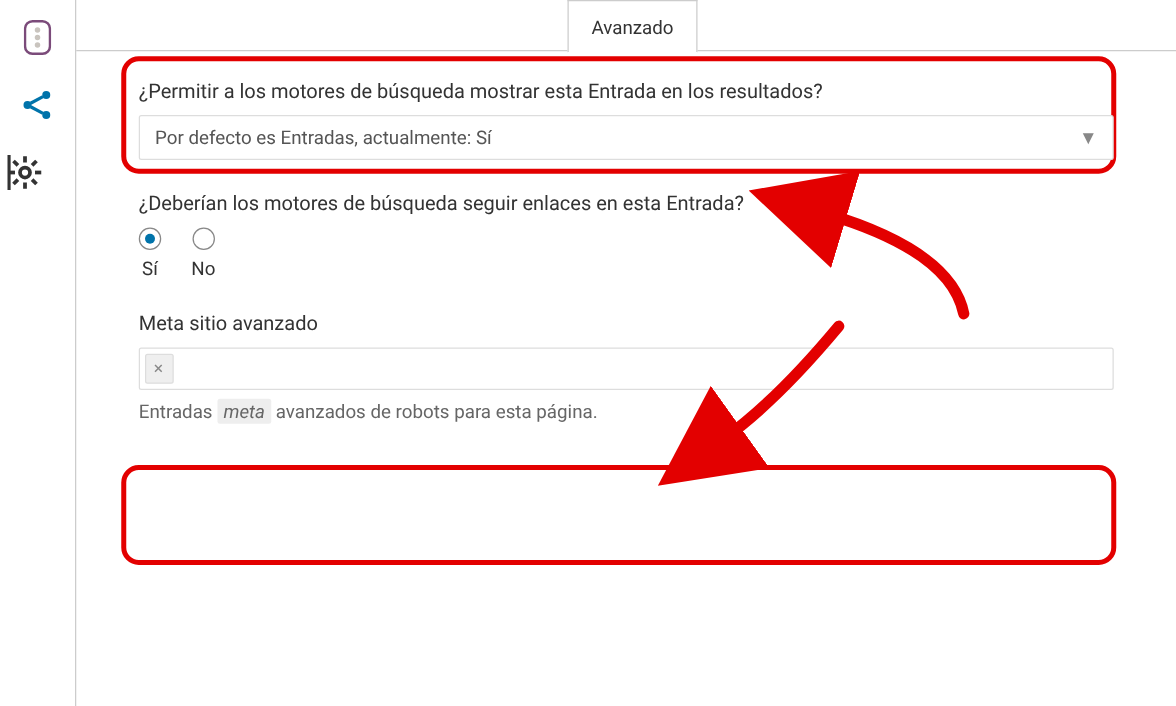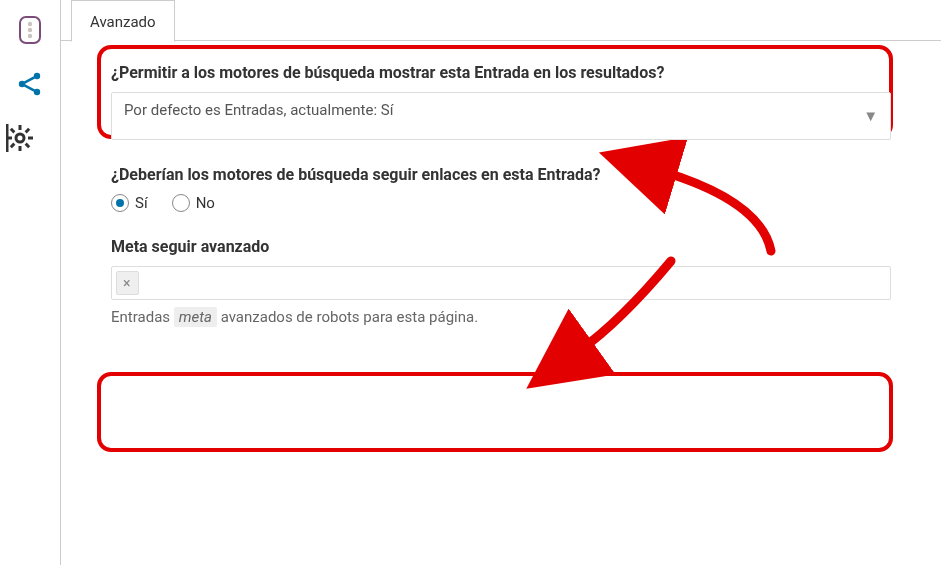--- a/index.html
+++ b/index.html
@@ -28,20 +28,21 @@
   .side-item { display:flex; align-items:center; cursor:pointer; }
   .content-col {
     flex: 1;
     border-left: 1px solid #ccc;
     min-height: 565px;
     padding-left: 0;
   }
   .tabs {
     display: flex;
     padding-left: 10px;
+    justify-content: center;
   }
   .tab {
     border: 1px solid #ccc;
     border-bottom: 1px solid #fff;
     background:#fff;
     padding: 12px 18px 10px;
     font-size: 15px;
     color:#333;
     margin-bottom: -1px;
     cursor:pointer;
@@ -54,39 +55,39 @@
   .panel {
     padding: 20px 50px 20px 50px;
     position: relative;
   }
   .group {
     margin-bottom: 25px;
   }
   .label {
     font-size:16px;
     color:#333;
-    font-weight:700;
+    font-weight:400;
     margin-bottom:10px;
   }
   .select {
     border:1px solid #ddd;
     border-radius:2px;
-    padding:8px 34px 20px 12px;
+    padding:8px 34px 8px 12px;
     color:#555;
     background:#fff;
     position:relative;
     cursor:pointer;
     font-size:15px;
   }
   .select .caret {
     position:absolute; right:12px; top:50%; transform:translateY(-50%);
     color:#888;
   }
   .radios { display:flex; gap:24px; align-items:center; margin-top:6px; }
-  .radio-opt { display:flex; align-items:center; gap:6px; font-size:15px; cursor:pointer; }
+  .radio-opt { display:flex; align-items:center; gap:6px; font-size:15px; cursor:pointer;flex-direction:column; }
   .radio {
     width:18px; height:18px; border:1px solid #888; border-radius:50%; display:inline-flex; align-items:center; justify-content:center; background:#fff;
   }
   .radio.checked .dot { width:8px; height:8px; border-radius:50%; background:#0073aa; }
   .tagbox {
     border:1px solid #ddd;
     border-radius:2px;
     padding:4px;
     background:#fff;
   }
@@ -216,21 +217,21 @@
             <span>Sí</span>
           </label>
           <label class="radio-opt">
             <span class="radio"></span>
             <span>No</span>
           </label>
         </div>
       </div>
 
       <div class="group">
-        <div class="label">Meta seguir avanzado</div>
+        <div class="label">Meta sitio avanzado</div>
         <div class="tagbox">
           <span class="chip">
             <span class="x">×</span>
           </span>
         </div>
         <div class="help">
           <span>Entradas </span><code>meta</code><span> avanzados de robots para esta página.</span>
         </div>
       </div>
 

